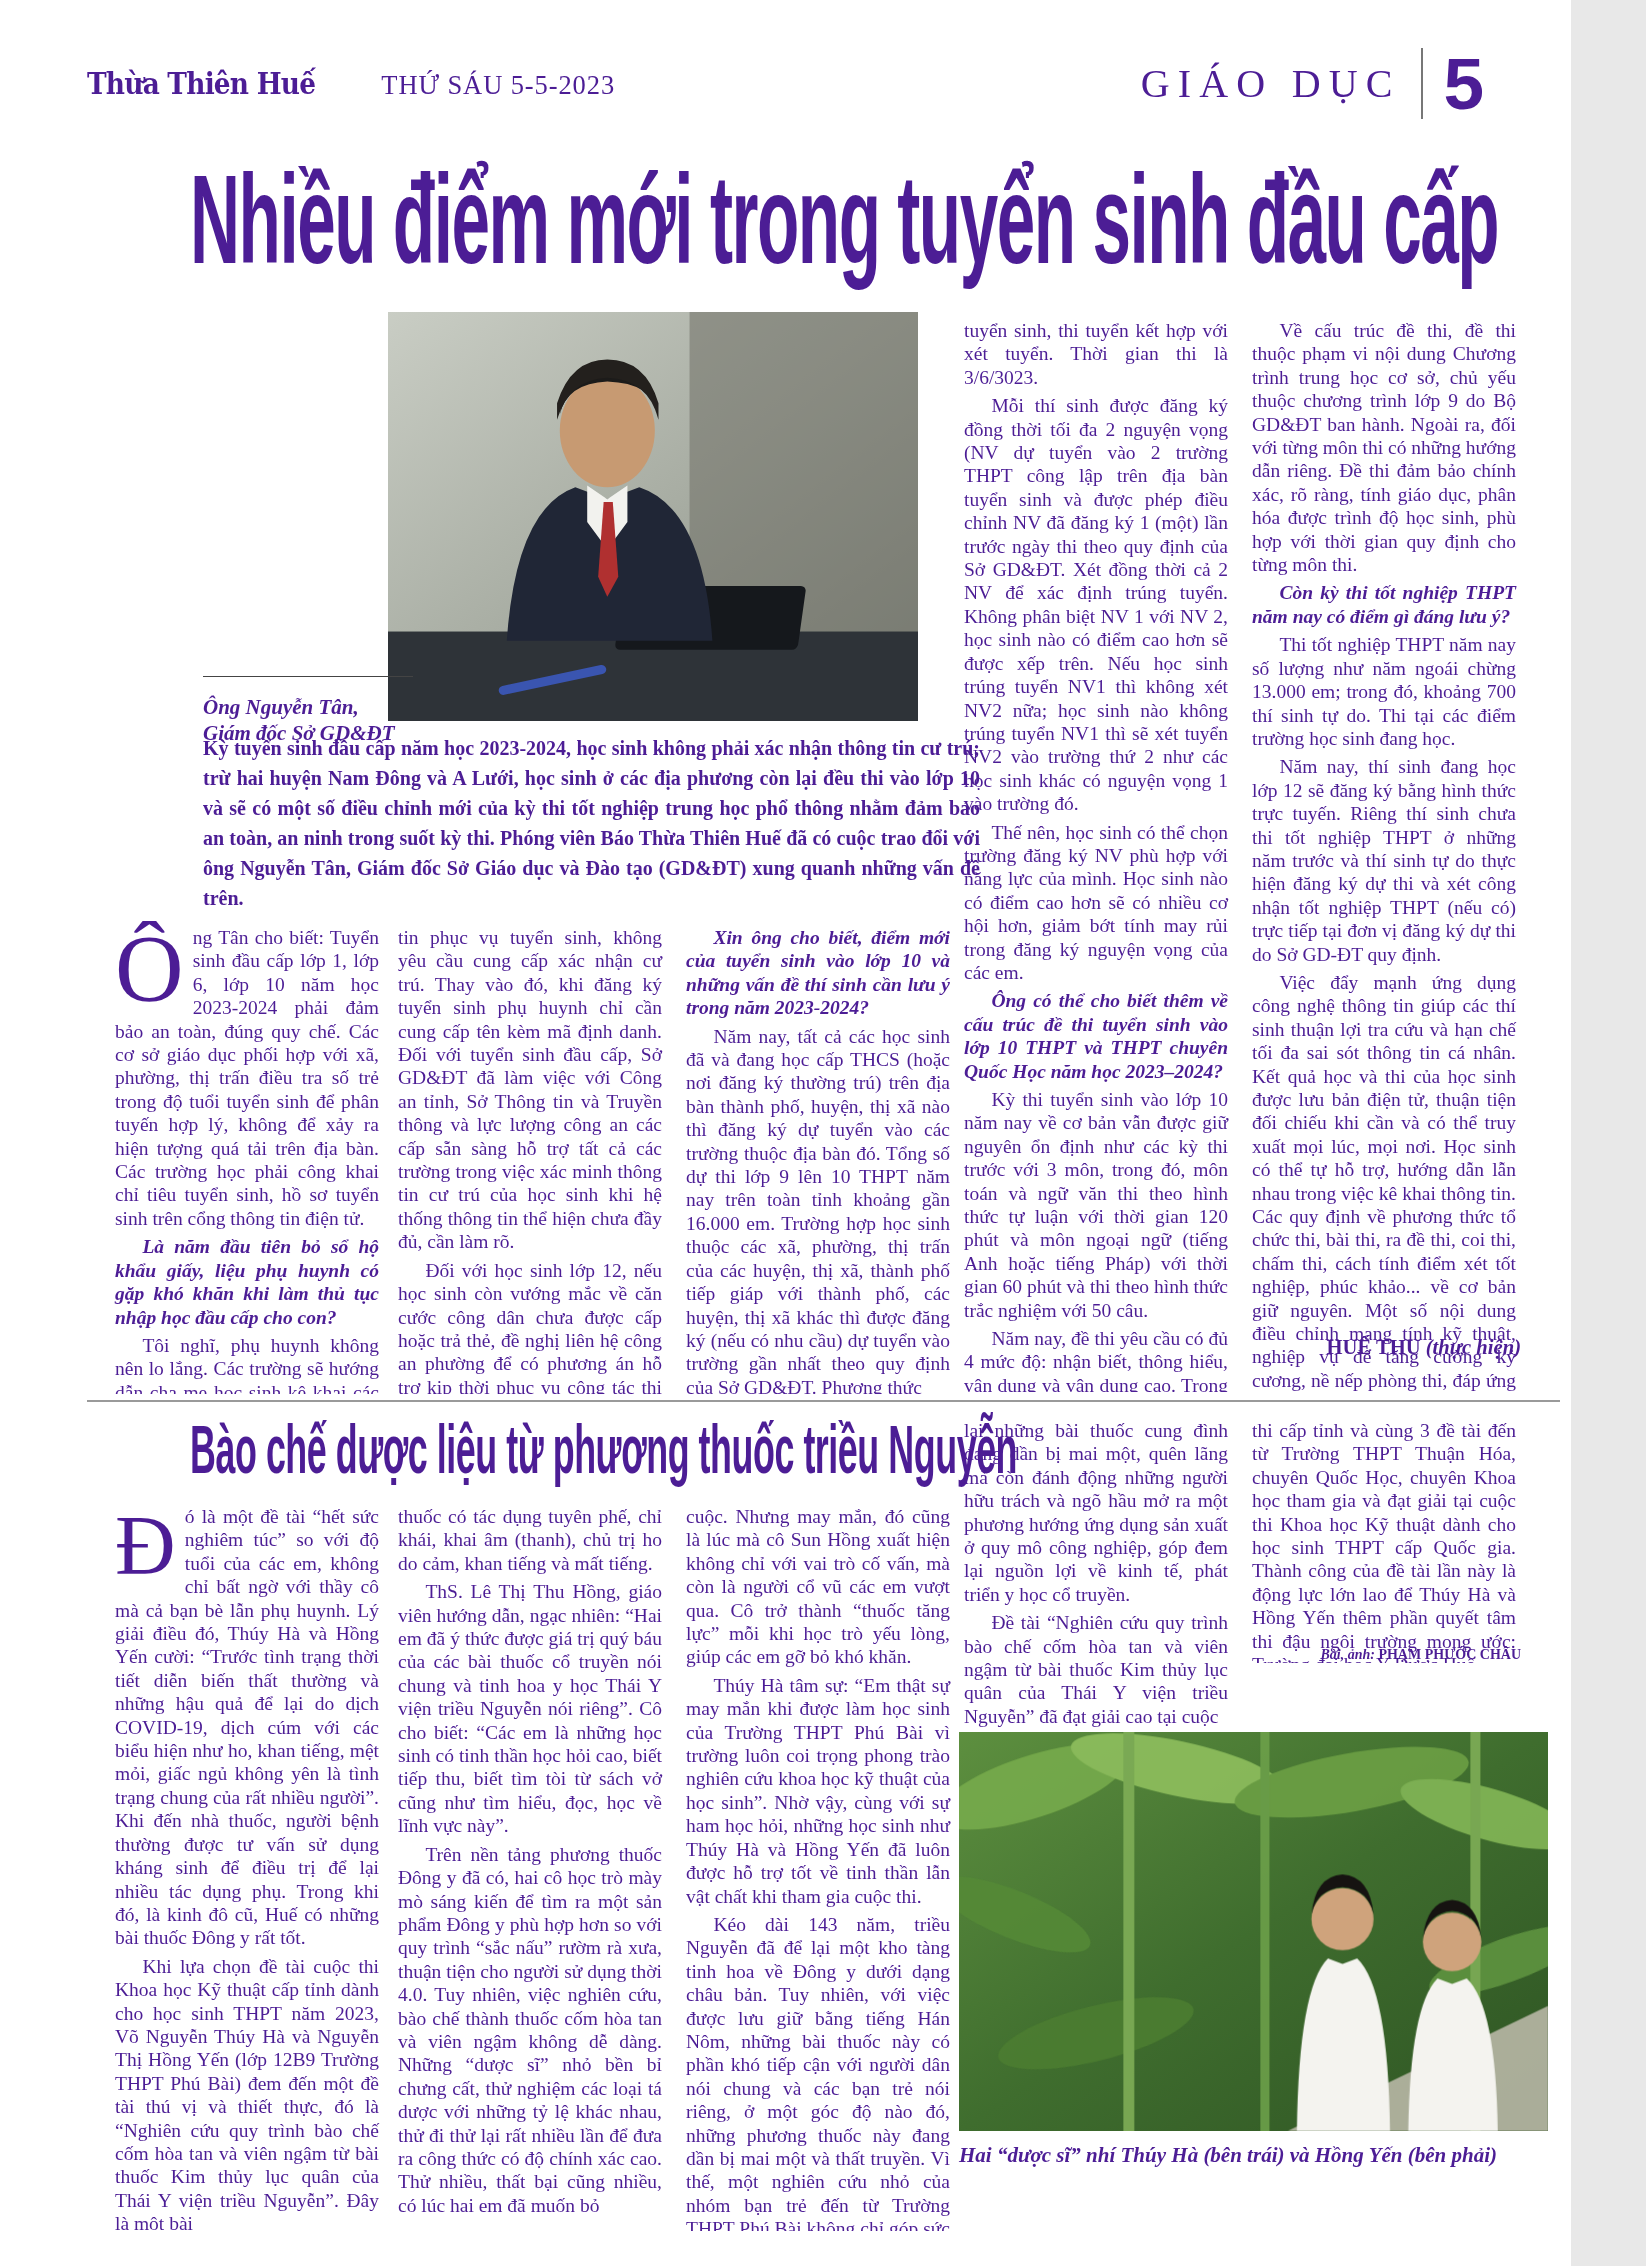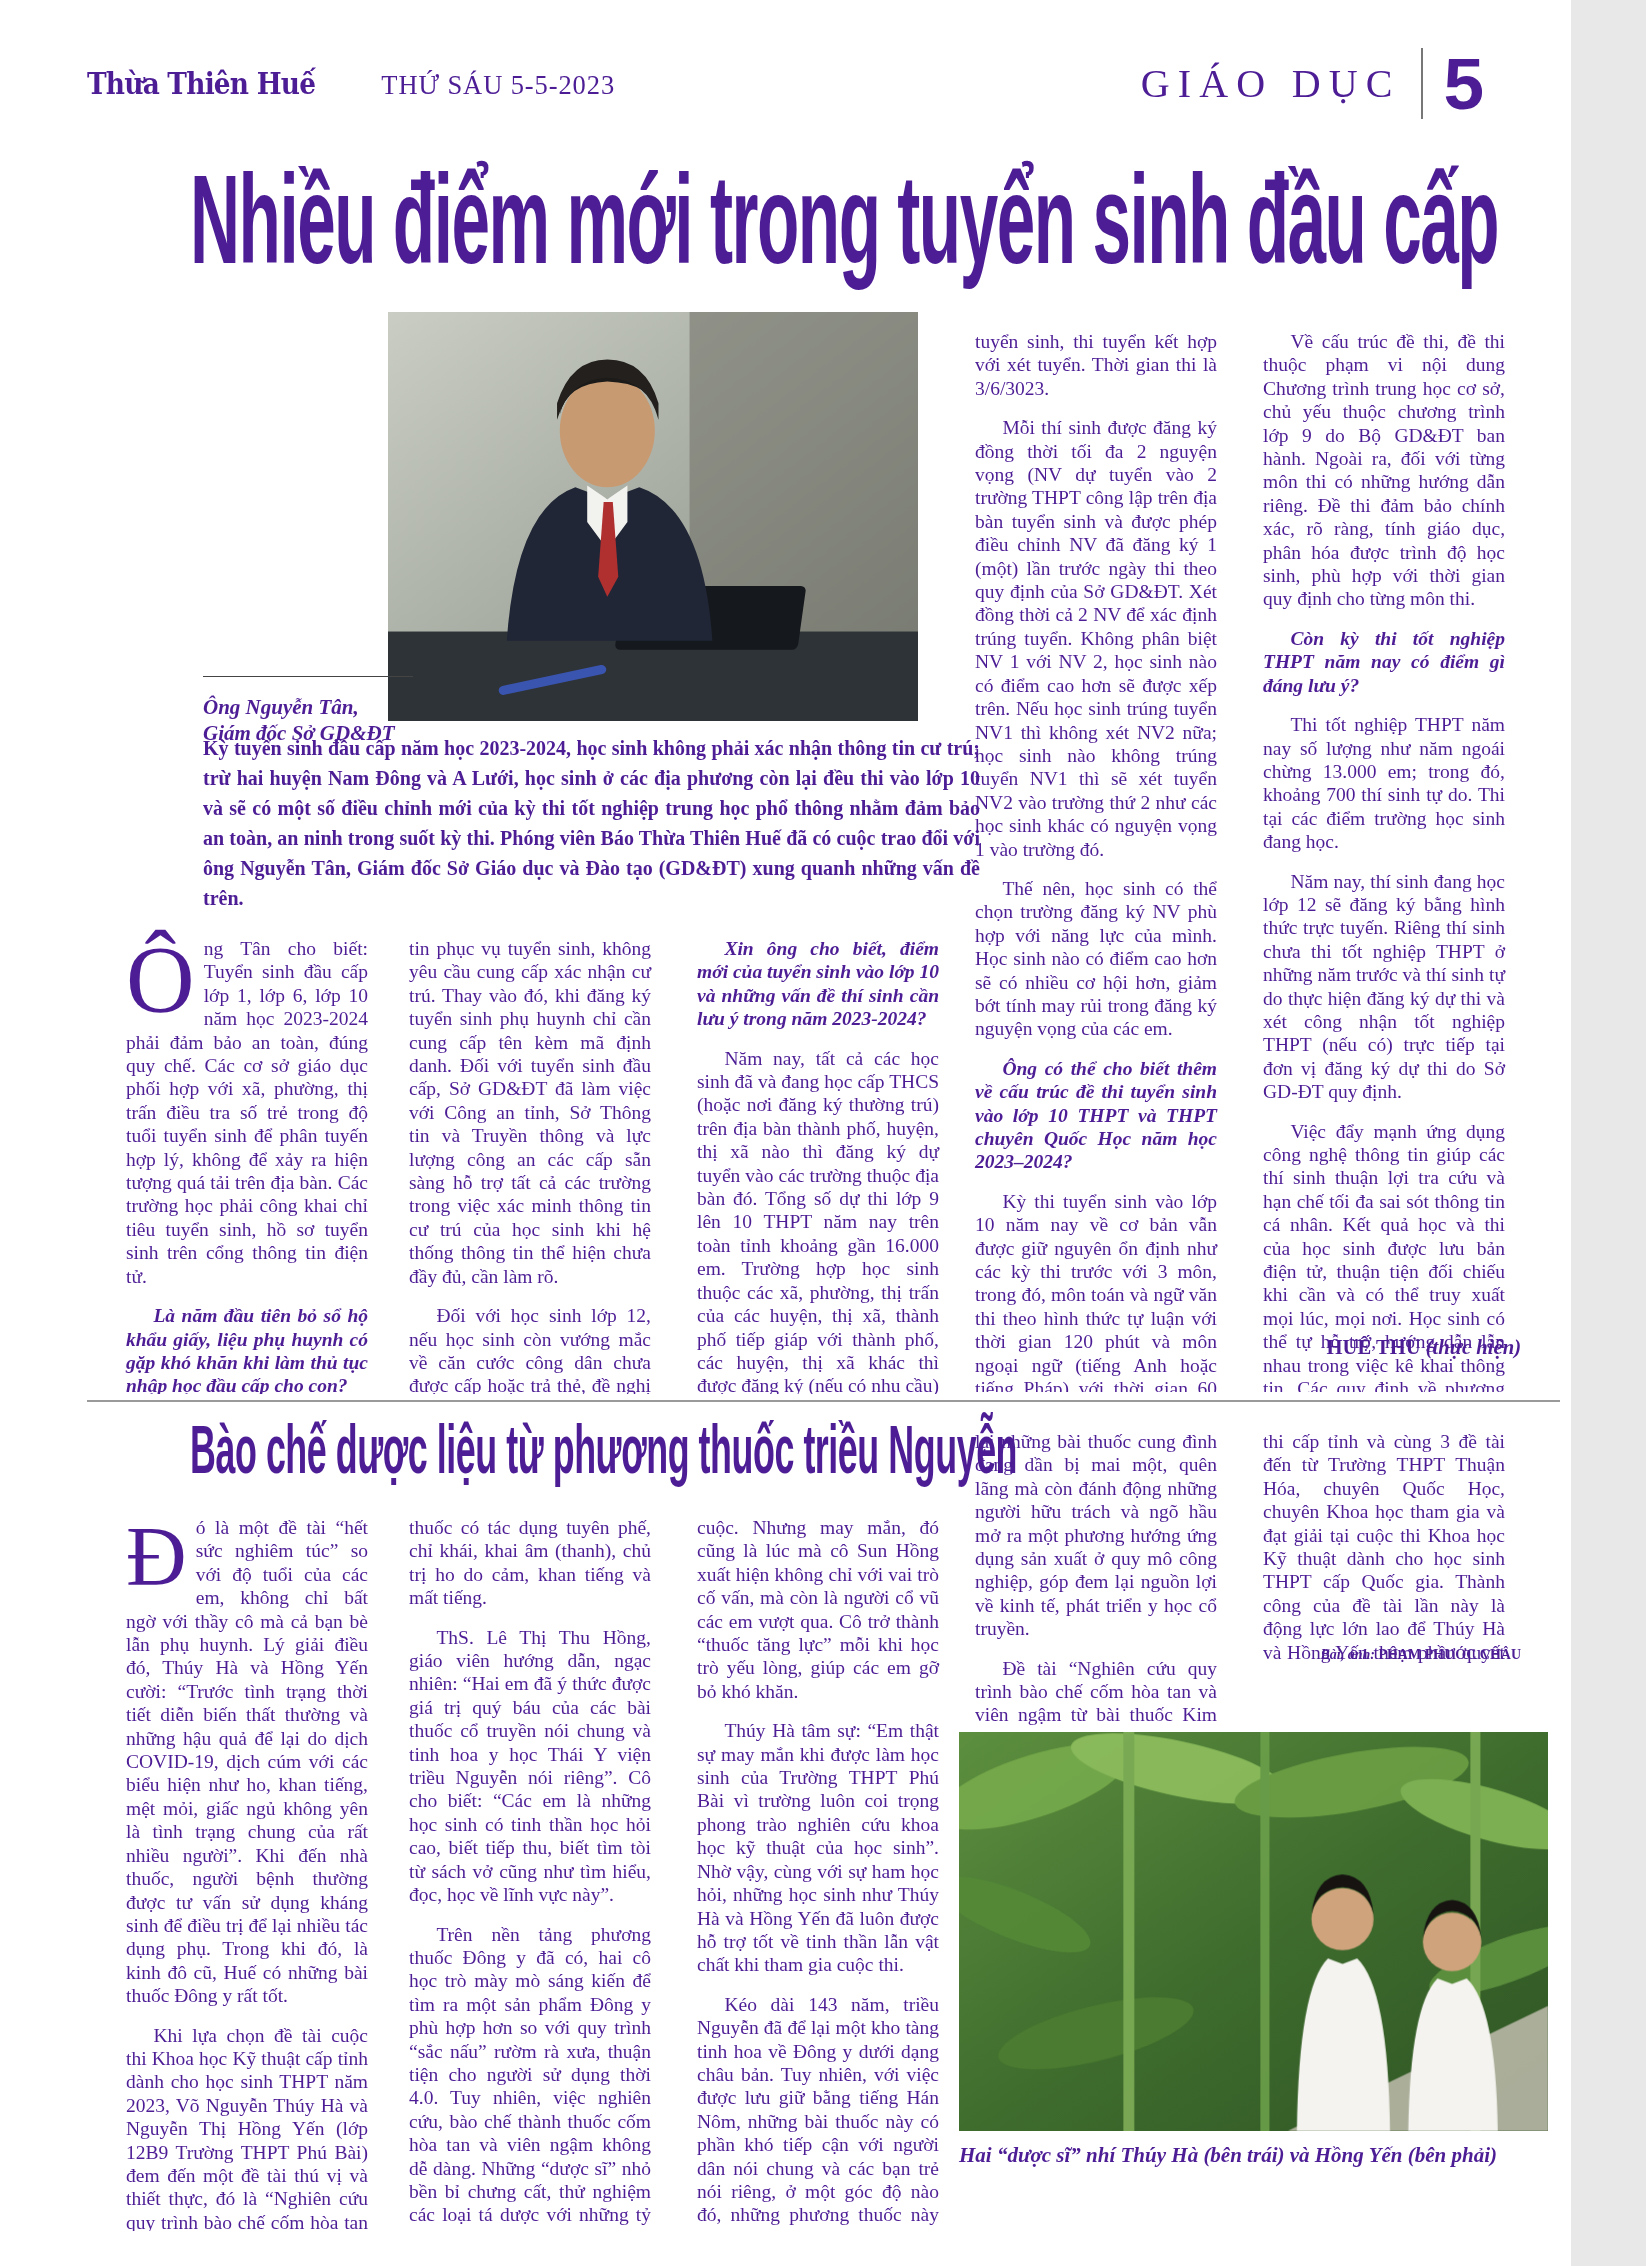--- a/index.html
+++ b/index.html
@@ -27,21 +27,21 @@
   .photo1 svg,.photo2 svg{display:block;width:100%;height:100%;}
   
   .caption1{position:absolute;left:203px;top:676px;width:210px;border-top:1.8px solid #444;
             padding-top:17px;font-weight:bold;font-style:italic;font-size:21px;line-height:1.25;}
   .caption2{position:absolute;left:959px;top:2142px;width:589px;font-weight:bold;font-style:italic;
             font-size:21px;line-height:1.25;}
   .lead{position:absolute;left:203px;top:733px;width:777px;font-weight:bold;font-size:20px;
         line-height:30px;text-align:justify;}
   
   .col{position:absolute;width:274px;font-size:19.5px;line-height:23.4px;text-align:justify;overflow:hidden;}
-  .col p{margin:16px;text-indent:27.4px;}
+  .col p{margin:5px;text-indent:27.4px;}
   .col p.cont{text-indent:0;}
   .col p.q{font-weight:bold;font-style:italic;}
   .colA1{left:110px;top:921px;height:473px;}
   .colB1{left:393px;top:921px;height:473px;}
   .colC1{left:681px;top:921px;height:473px;}
   .colD1{left:959px;top:314px;height:1078px;}
   .colE1{left:1247px;top:314px;height:1078px;}
   .colA2{left:110px;top:1500px;height:731px;}
   .colB2{left:393px;top:1500px;height:731px;}
   .colC2{left:681px;top:1500px;height:731px;}

